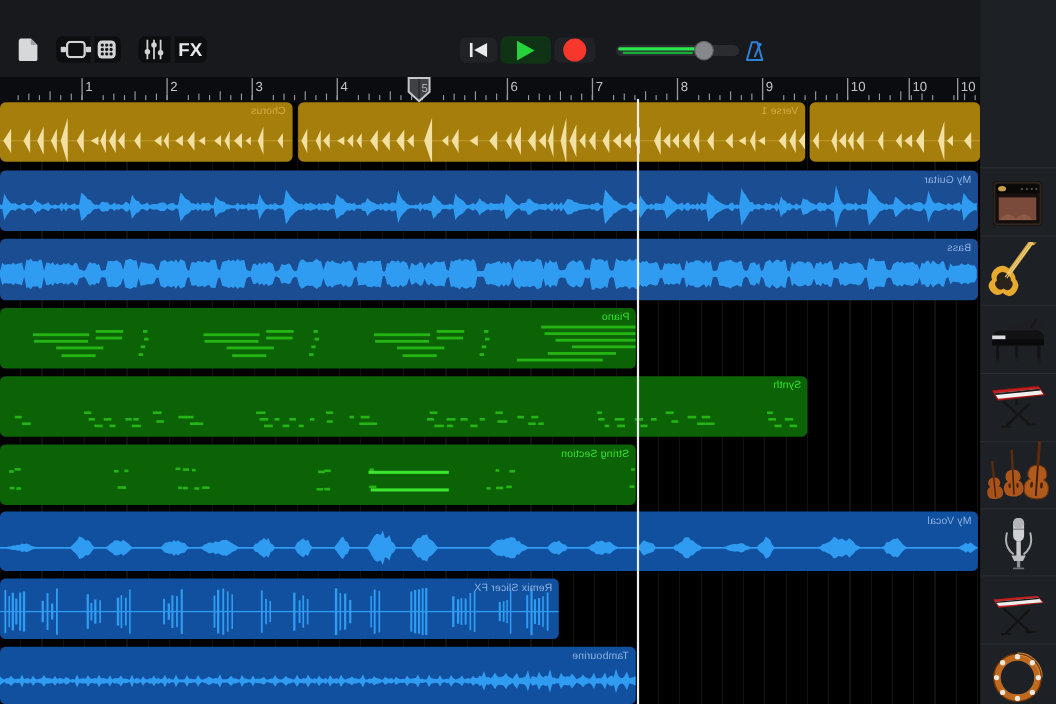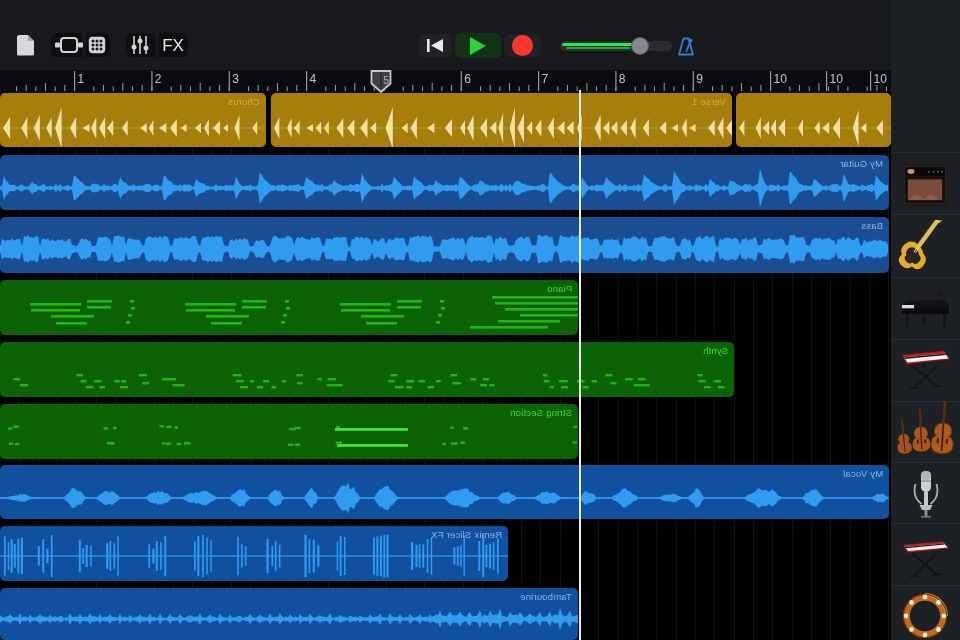--- a/index.html
+++ b/index.html
@@ -155,21 +155,21 @@
 <line x1="3" y1="0" x2="3" y2="18"></line>
         <line x1="9" y1="0" x2="9" y2="18"></line>
         <line x1="15" y1="0" x2="15" y2="18"></line>
 </g>
 <g fill="#d2d3d5">
 <circle cx="3" cy="11" r="2.5"></circle>
         <circle cx="9" cy="5" r="2.5"></circle>
         <circle cx="15" cy="12" r="2.5"></circle>
 </g>
     </svg>
-    <div style="position:absolute;left:158px;top:36px;width:30px;height:20px;color:#e8e9ea;font-size:17px;font-weight:400;text-align:center">FX</div>
+    <div style="position:absolute;left:158px;top:36px;width:30px;height:20px;color:#e8e9ea;font-size:17px;font-weight:700;text-align:center">FX</div>
     <div style="position:absolute;left:418px;top:34px;width:34px;height:23px;background:#212226;border-radius:6px"></div>
     <svg width="16" height="13" viewBox="0 0 16 13" style="position:absolute;left:427px;top:39px">
 <rect x="0" y="0" width="2.6" height="13" fill="#e9eaeb"></rect>
 <polygon points="16,0 16,13 4,6.5" fill="#e9eaeb"></polygon>
 </svg>
     <div style="position:absolute;left:455px;top:33px;width:46px;height:25px;background:#113315;border-radius:6px"></div>
     <svg width="18" height="18" viewBox="0 0 18 18" style="position:absolute;left:469px;top:37px">
 <polygon points="1,0 1,18 17,9" fill="#27d33b"></polygon>
 </svg>
     <div style="position:absolute;left:504px;top:34px;width:37px;height:23px;background:#212226;border-radius:6px"></div>

